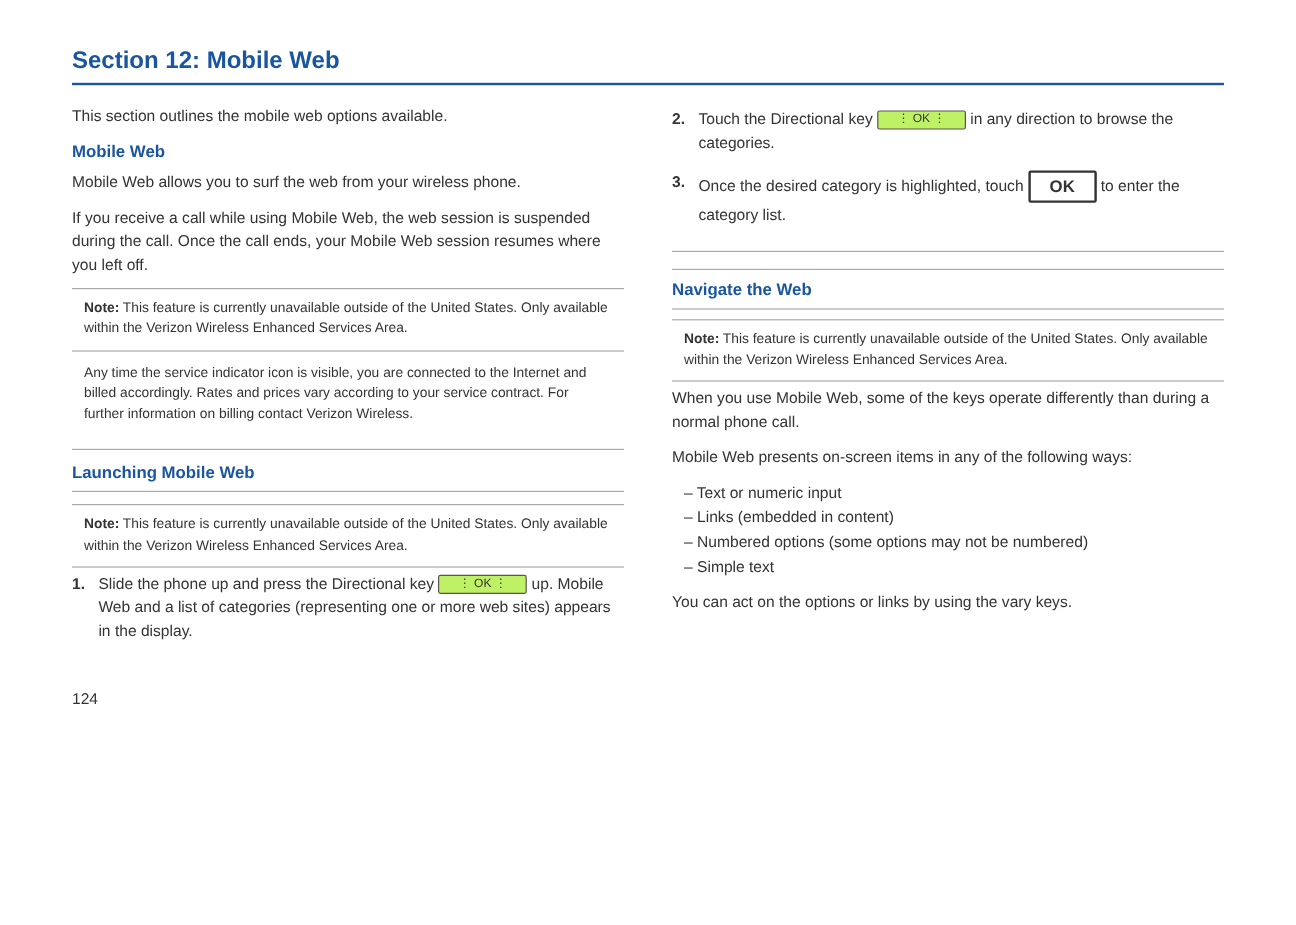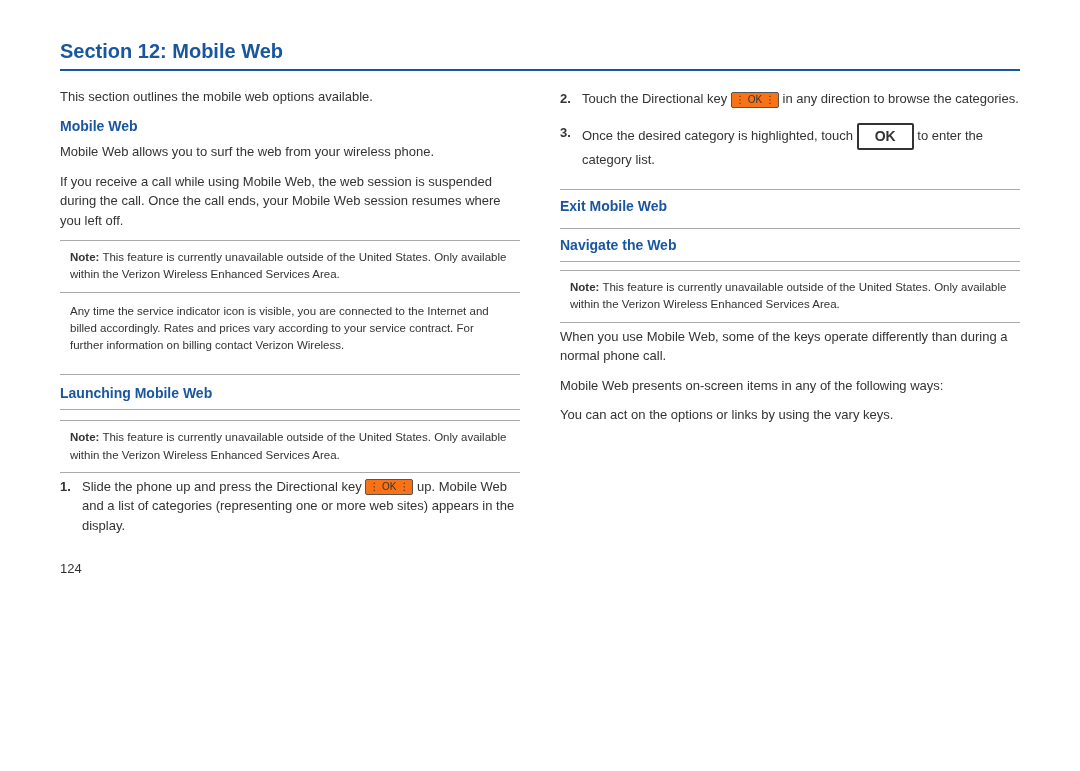--- a/index.html
+++ b/index.html
@@ -101,24 +101,24 @@
     .numbered-item .num {
       font-weight: bold;
       min-width: 16px;
     }
 
     .dkey-icon {
       display: inline-block;
       font-size: 10px;
       vertical-align: middle;
       border: 1px solid #555;
-      padding: 1px 3px;
+      padding: 1px 16px;
       border-radius: 2px;
       line-height: 1.2;
-      background: #f97316;
+      background: #bef264;
       color: #333;
     }
 
     .ok-icon {
       display: inline-block;
       font-weight: bold;
       font-size: 14px;
       vertical-align: middle;
       border: 2px solid #333;
       padding: 1px 16px;
@@ -156,21 +156,21 @@
       font-size: 13px;
       color: #333;
       line-height: 1.6;
     }
 
     .bullet-list li::before {
       content: '– ';
     }
 
     .page-number {
-      margin-top: 16px;
+      margin-top: 30px;
       font-size: 13px;
       color: #333;
     }
   </style>
 </head>
 <body>
 
 <div class="page-title">Section 12: Mobile Web</div>
 <hr class="top-divider">
 
@@ -233,35 +233,40 @@
       <span class="num">3.</span>
       <span>
         <span>Once the desired category is highlighted, touch</span>
         <span class="ok-icon">OK</span>
         <span>to enter the category list.</span>
       </span>
     </div>
 
     <hr class="subsection-divider" style="margin-bottom:8px;">
     <div>
-      <div class="subsection-title">Exit Mobile Web</div>
     </div>
 
     <hr class="subsection-divider" style="margin-bottom:8px;">
     <div>
       <div class="subsection-title">Navigate the Web</div>
       <hr class="subsection-divider" style="margin-top:4px; margin-bottom:8px;">
 
       <div class="note-box">
         <span class="note-label">Note:</span><span> This feature is currently unavailable outside of the United States. Only available within the Verizon Wireless Enhanced Services Area.</span>
       </div>
 
       <p class="body-text">When you use Mobile Web, some of the keys operate differently than during a normal phone call.</p>
       <p class="body-text">Mobile Web presents on-screen items in any of the following ways:</p>
 
+      <ul class="bullet-list">
+        <li>Text or numeric input</li>
+        <li>Links (embedded in content)</li>
+        <li>Numbered options (some options may not be numbered)</li>
+        <li>Simple text</li>
+      </ul>
 
       <p class="body-text">You can act on the options or links by using the vary keys.</p>
     </div>
 
   </div>
 </div>
 
 <div class="page-number">124</div>
 
 </body></html>

